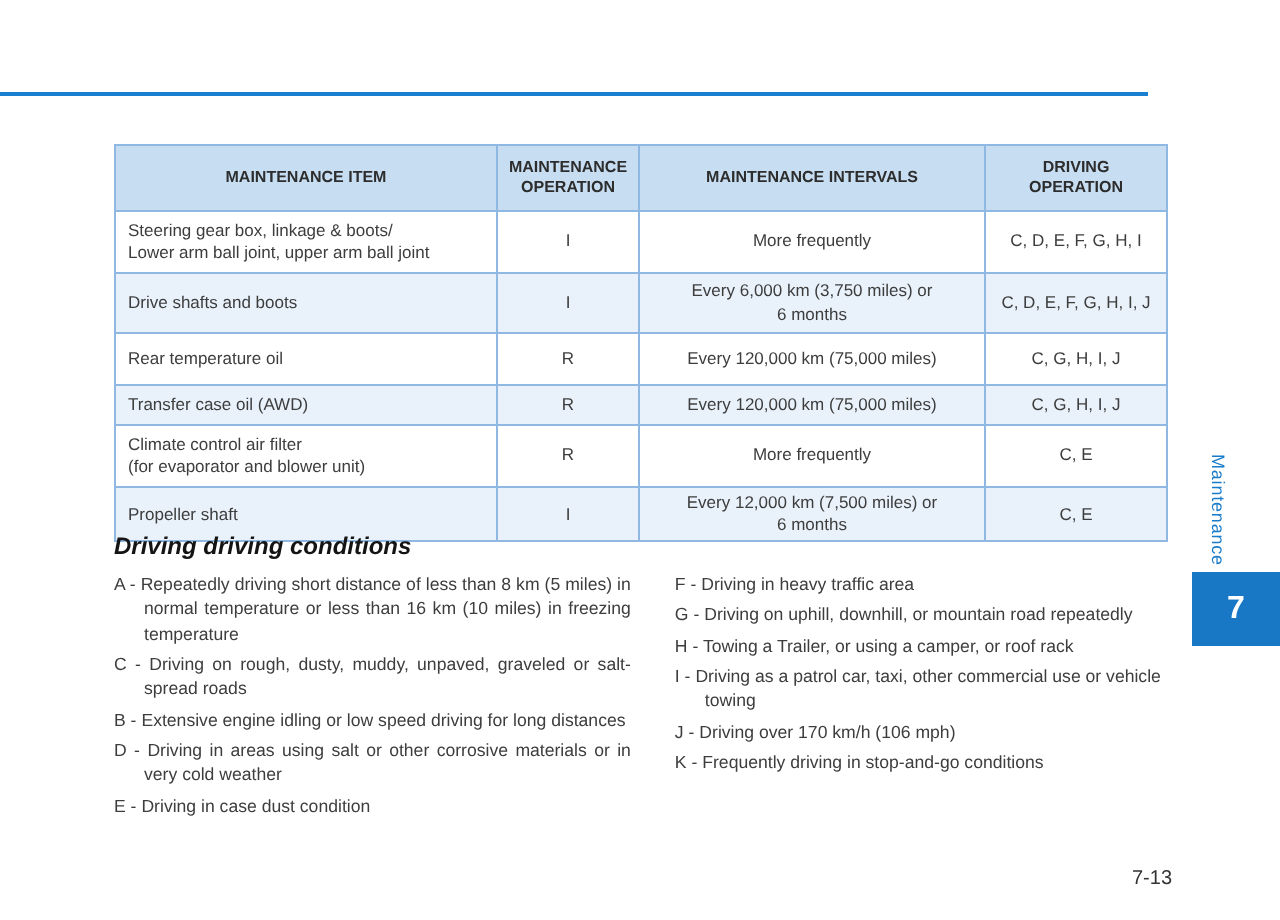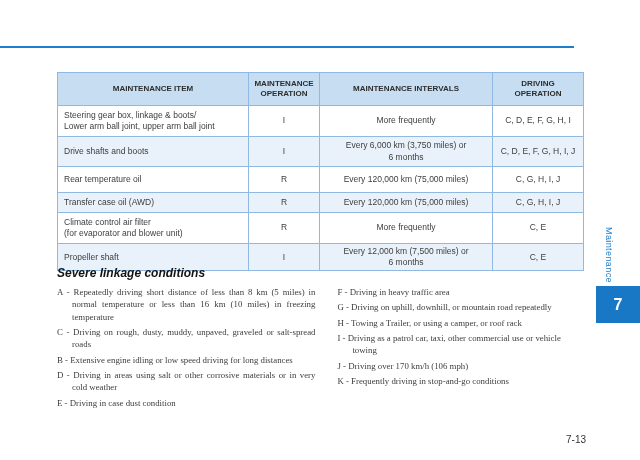--- a/index.html
+++ b/index.html
@@ -52,21 +52,21 @@
   tbody tr:nth-child(4) { height: 20px; border-radius: 10px; }
   tbody tr:nth-child(5) { height: 31px; }
   tbody tr:nth-child(6) { height: 26px; }
 
   .severe { position: absolute; left: 57px; top: 266px; width: 527px; }
   .severe-title {
     font-weight: bold; font-style: italic;
     font-size: 12px; color: #141414;
     margin: 0 0 6px 0;
   }
-  .severe-cols { display: flex; gap: 22px; font-family: Liberation Serif, serif; }
+  .severe-cols { display: flex; gap: 22px; }
   .severe-col-left { width: 262px; }
   .severe-col-right { width: 250px; }
   .cond {
     font-size: 8.8px; line-height: 1.4;
     padding-left: 15px; text-indent: -15px;
     margin-bottom: 3px;
     color: #3d3d3d;
   }
   .severe-col-left .cond { text-align: justify; }
 
@@ -154,21 +154,21 @@
         <td class="c">I</td>
         <td class="c">Every 12,000 km (7,500 miles) or
 6 months</td>
         <td class="c">C, E</td>
       </tr>
     </tbody>
   </table>
 </div>
 
 <div class="severe">
-  <div class="severe-title">Severe linkage conditions</div>
+  <div class="severe-title">Driving driving conditions</div>
   <div class="severe-cols">
     <div class="severe-col-left">
       <div class="cond"><span>A -</span> <span>Repeatedly driving short distance of less than 8 km (5 miles) in normal temperature or less than 16 km (10 miles) in freezing temperature</span></div>
       <div class="cond"><span>C -</span> <span>Driving on rough, dusty, muddy, unpaved, graveled or salt-spread roads</span></div>
       <div class="cond"><span>B -</span> <span>Extensive engine idling or low speed driving for long distances</span></div>
       <div class="cond"><span>D -</span> <span>Driving in areas using salt or other corrosive materials or in very cold weather</span></div>
       <div class="cond"><span>E -</span> <span>Driving in case dust condition</span></div>
     </div>
     <div class="severe-col-right">
       <div class="cond"><span>F -</span> <span>Driving in heavy traffic area</span></div>

